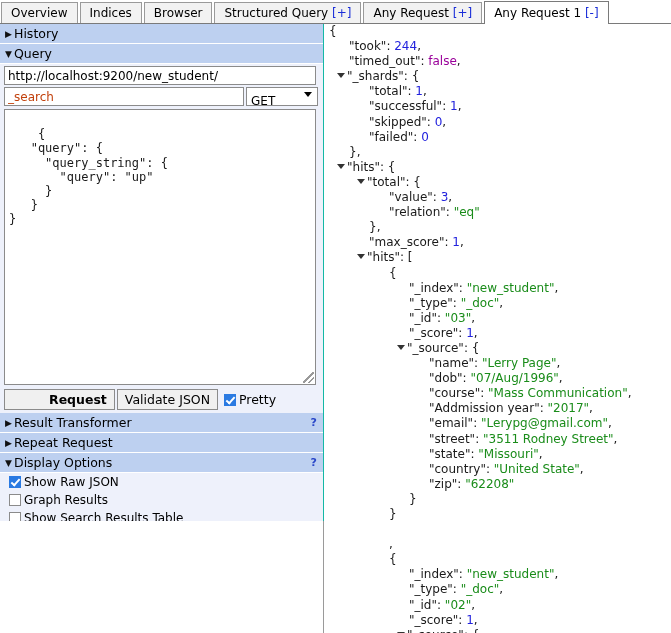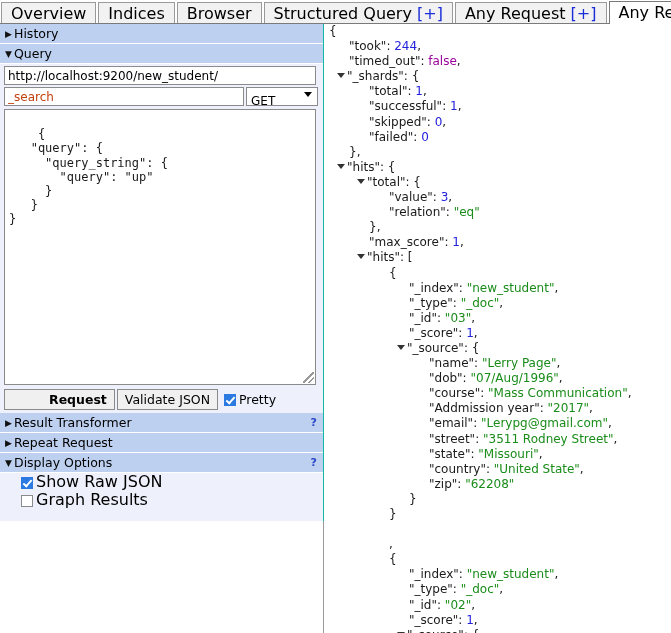--- a/index.html
+++ b/index.html
@@ -20,21 +20,21 @@
     box-sizing:border-box;
     white-space:nowrap;
     font-size:0;
   }
   .tab{
     display:inline-block;
     height:21px;
     line-height:21px;
     margin:2px 1px 0 1px;
     padding:0 9px;
-    font-size:16px;
+    font-size:12px;
     font-family:"DejaVu Sans","Liberation Sans",sans-serif;
     background:#f2f2f2;
     border:1px solid #9a9a9a;
     border-bottom:none;
     box-sizing:border-box;
     vertical-align:top;
     color:#000;
     cursor:pointer;
     position:relative;
   }
@@ -189,22 +189,22 @@
     box-sizing:border-box;position:relative;
   }
   .cbox.on{background:#2a7ae2;border-color:#2a7ae2;}
   .cbox.on:after{
     content:"";position:absolute;left:3px;top:0px;
     width:3px;height:7px;border:solid #fff;border-width:0 2px 2px 0;
     transform:rotate(42deg);
   }
   .optrow{
     height:18px;line-height:18px;
-    padding-left:21px;
-    font-size:16px;
+    padding-left:9px;
+    font-size:12px;
     cursor:pointer;
   }
   
   #rightpanel{
     position:absolute;left:325px;top:24px;width:346px;height:609px;
     background:#ffffff;
     overflow:hidden;
     font-family:"DejaVu Sans","Liberation Sans",sans-serif;
     font-size:12px;
   }
@@ -291,20 +291,21 @@
   </div>
 
   <div class="secbar">
     <span class="arrow">▼</span><span>Display Options</span>
     <span class="helpq">?</span>
   </div>
 
   <div id="displayopts">
       <div class="optrow"><span class="cbox on"></span><span>Show Raw JSON</span></div>
       <div class="optrow"><span class="cbox"></span><span>Graph Results</span></div>
+      <div class="optrow"><span class="cbox"></span><span>Show Search Results Table</span></div>
     </div>
 </div>
 
 <div id="leftbottom"></div>
 
 <div id="rightpanel">
     <div class="jrow" style="padding-left: 4px;"><span class="p">{</span></div>
     <div class="jrow" style="padding-left: 24px;"><span class="k">"took": </span><span class="n">244</span><span class="p">,</span></div>
     <div class="jrow" style="padding-left: 24px;"><span class="k">"timed_out": </span><span class="b">false</span><span class="p">,</span></div>
     <div class="jrow" style="padding-left: 24px;"><span class="tri" style="margin-left: -12px;"></span><span class="k">"_shards": {</span></div>

